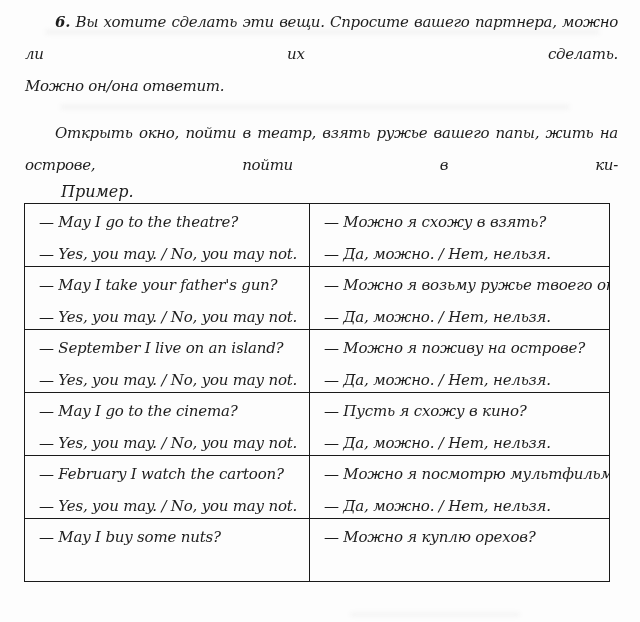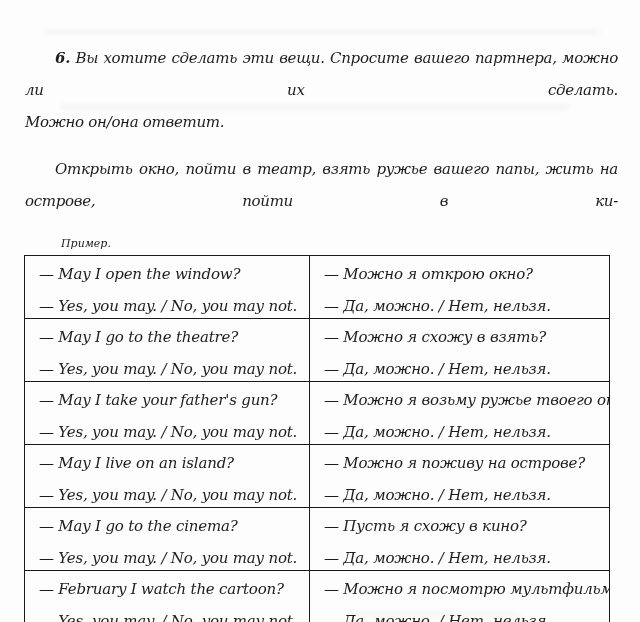--- a/index.html
+++ b/index.html
@@ -32,30 +32,30 @@
   .intro-line {
     font-size: 15px;
     line-height: 32px;
     letter-spacing: -0.3px;
     white-space: normal;
   }
   .just {
     text-align: justify;
     text-align-last: justify;
   }
-  .first-indent { text-indent: 30px; margin-top: 36px; }
+  .first-indent { text-indent: 30px; }
   .exercise-num {
     font-weight: bold;
   }
   .para2 { margin-top: 15px; }
   .example-line {
-    font-size: 11px;
+    font-size: 16px;
     line-height: 21px;
     padding-left: 36px;
-    margin-top: 16px;
+    margin-top: 0;
   }
   table.dialog {
     border-collapse: collapse;
     table-layout: fixed;
     width: 583px;
     margin-left: -1px;
     margin-top: 1px;
   }
   table.dialog td {
     border: 1.5px solid #1a1a1a;
@@ -95,34 +95,20 @@
 
   <div class="intro-line just first-indent para2">Открыть окно, пойти в театр, взять ружье вашего папы, жить на острове, пойти в ки-</div>
 
   <div class="example-line">Пример.</div>
 
   <table class="dialog">
     <tbody>
       <tr>
         <td class="col-en">
             <div class="cell">
-          <div class="q-line">— May I open the window?</div>
-          <div class="a-line">— Yes, you may. / No, you may not.</div>
-        </div>
-          </td>
-        <td class="col-ru">
-            <div class="cell">
-          <div class="q-line">— Можно я открою окно?</div>
-          <div class="a-line">— Да, можно. / Нет, нельзя.</div>
-        </div>
-          </td>
-      </tr>
-      <tr>
-        <td class="col-en">
-            <div class="cell">
           <div class="q-line">— May I go to the theatre?</div>
           <div class="a-line">— Yes, you may. / No, you may not.</div>
         </div>
           </td>
         <td class="col-ru">
             <div class="cell">
           <div class="q-line">— Можно я схожу в взять?</div>
           <div class="a-line">— Да, можно. / Нет, нельзя.</div>
         </div>
           </td>
@@ -137,21 +123,21 @@
         <td class="col-ru">
             <div class="cell">
           <div class="q-line">— Можно я возьму ружье твоего отца?</div>
           <div class="a-line">— Да, можно. / Нет, нельзя.</div>
         </div>
           </td>
       </tr>
       <tr>
         <td class="col-en">
             <div class="cell">
-          <div class="q-line">— May I live on an island?</div>
+          <div class="q-line">— September I live on an island?</div>
           <div class="a-line">— Yes, you may. / No, you may not.</div>
         </div>
           </td>
         <td class="col-ru">
             <div class="cell">
           <div class="q-line">— Можно я поживу на острове?</div>
           <div class="a-line">— Да, можно. / Нет, нельзя.</div>
         </div>
           </td>
       </tr>

